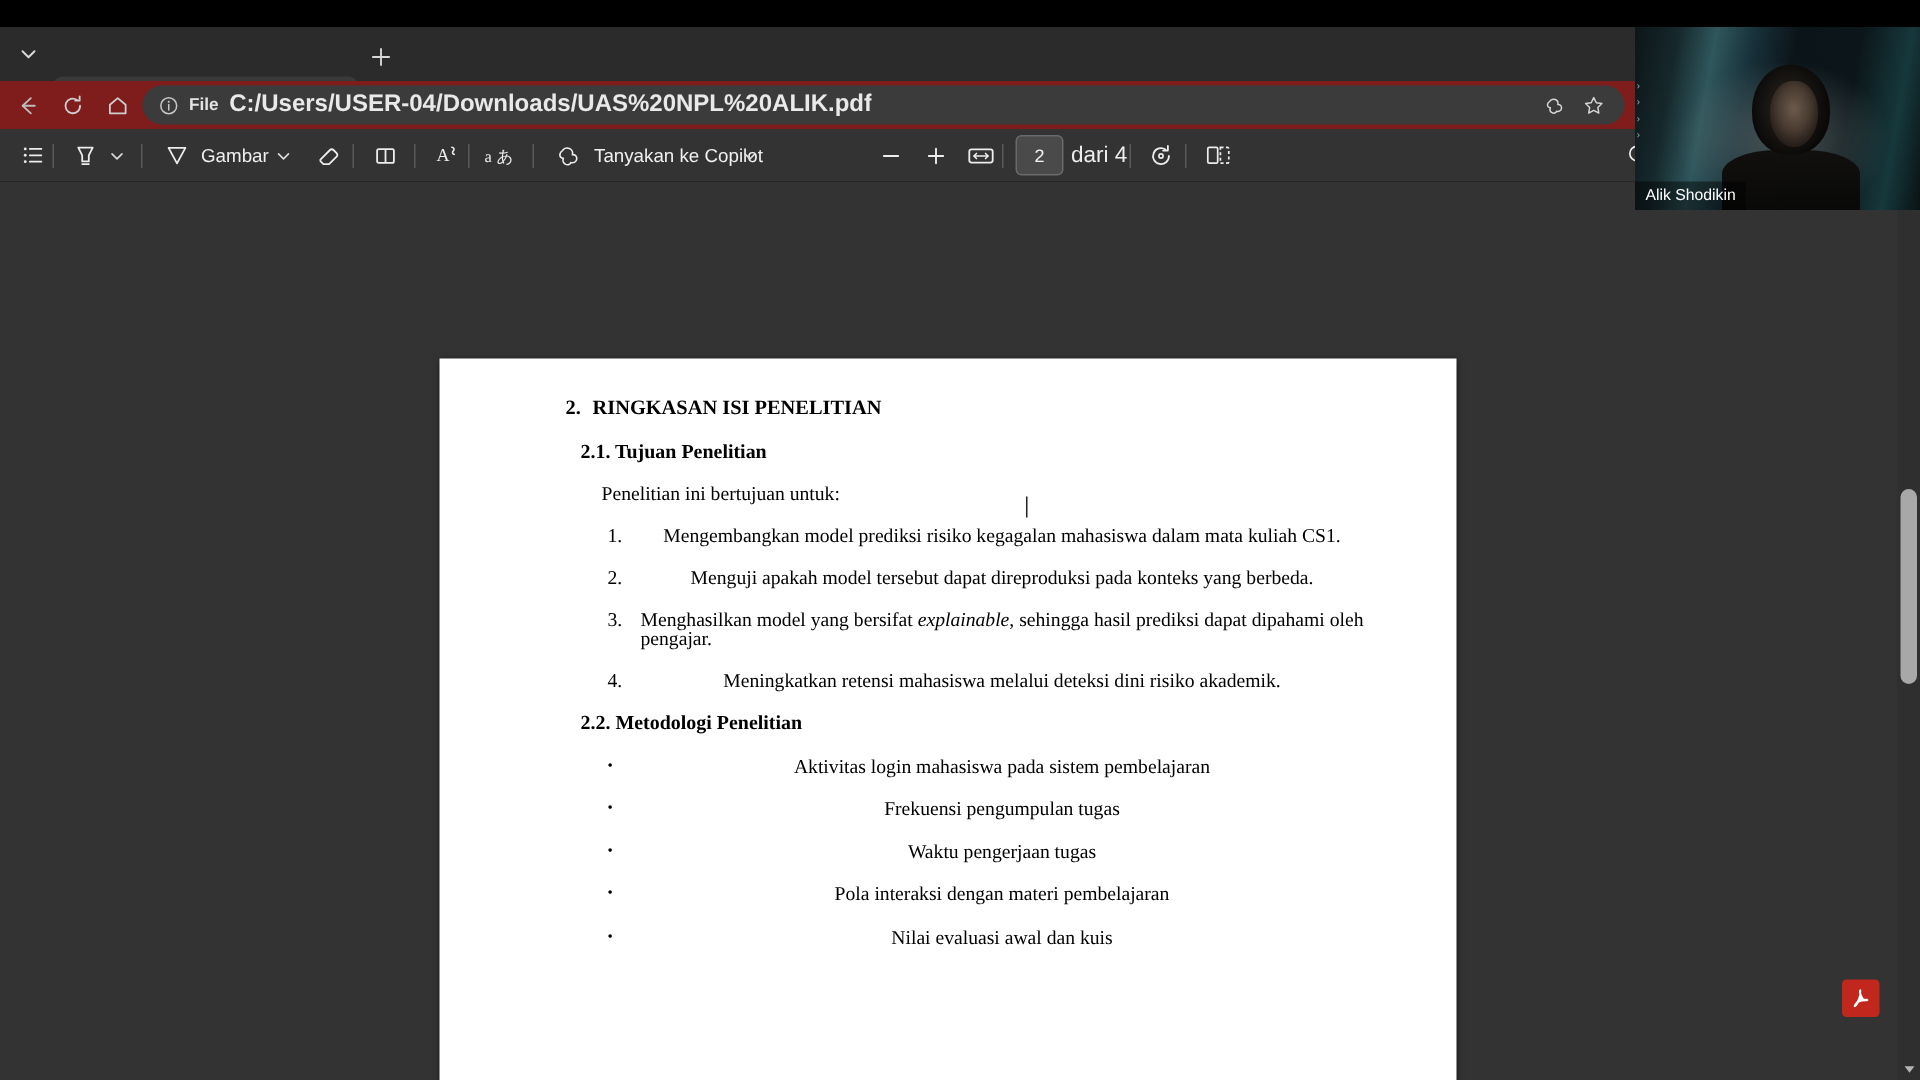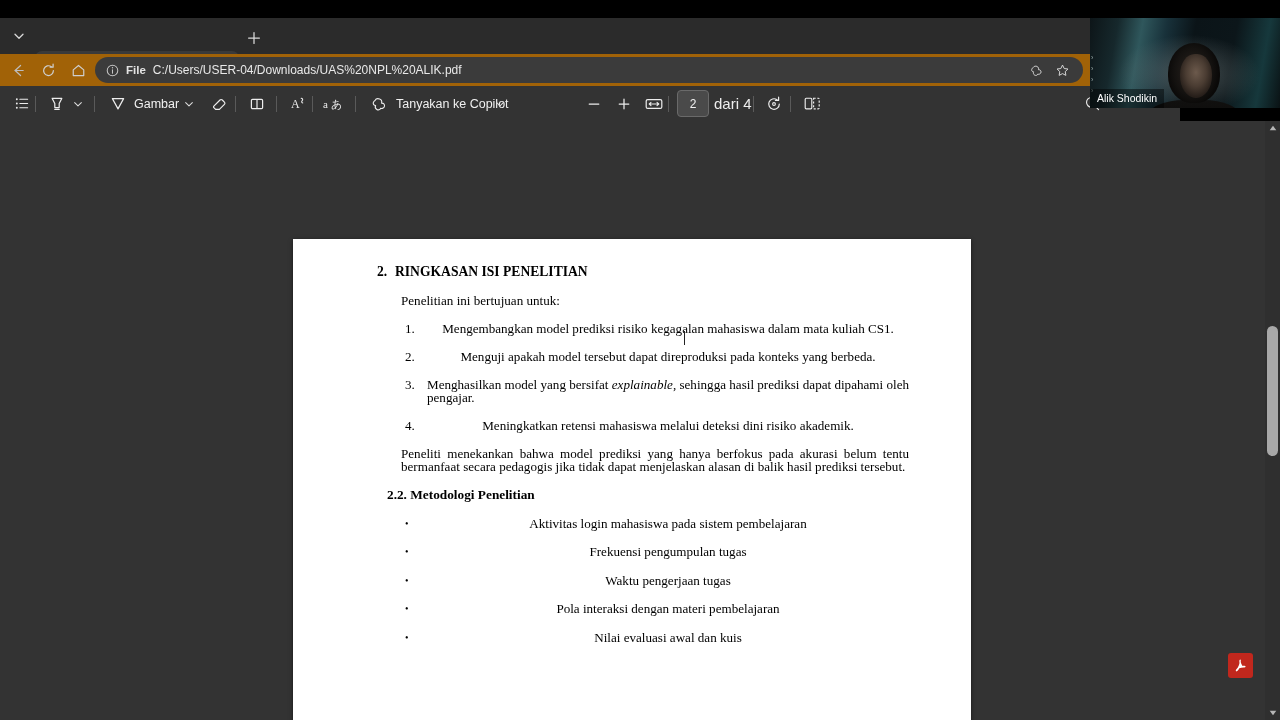--- a/index.html
+++ b/index.html
@@ -37,39 +37,39 @@
     width:18px;height:18px;flex:0 0 18px;display:flex;align-items:center;
     justify-content:center;color:#d8d8d8;font-size:13px;border-radius:3px;
   }
   .newtab{
     position:absolute;left:240px;top:6px;width:28px;height:28px;
     display:flex;align-items:center;justify-content:center;
     color:#d8d8d8;font-size:19px;font-weight:300;border-radius:5px;
   }
 
   
-  .navbar{position:absolute;left:0;top:54px;width:1280px;height:32px;background:#a16207;}
+  .navbar{position:absolute;left:0;top:54px;width:1280px;height:32px;background:#7f1d1d;}
   .nav-btn{
     position:absolute;top:3px;width:26px;height:26px;border-radius:13px;
     display:flex;align-items:center;justify-content:center;color:#cfcfcf;
   }
   .nav-back{left:5px;}
   .nav-reload{left:35px;}
   .nav-home{left:65px;}
   .omnibox{
     position:absolute;left:95px;top:3px;width:988px;height:26px;
     background:#3b3b3b;border-radius:13px;display:flex;align-items:center;
     padding:0 10px;box-sizing:border-box;
   }
   .omni-info{
     width:15px;height:15px;flex:0 0 15px;margin-right:6px;
     display:flex;align-items:center;justify-content:center;color:#c9c9c9;
   }
   .omni-scheme{color:#e3e3e3;font-size:11.5px;font-weight:bold;margin-right:7px;}
-  .omni-url{color:#e9e9e9;font-size:12px;white-space:nowrap;overflow:hidden;}
+  .omni-url{color:#e9e9e9;font-size:16px;white-space:nowrap;overflow:hidden;font-weight:bold;}
   .omni-right{margin-left:auto;display:flex;align-items:center;gap:9px;padding-right:2px;}
   .omni-ic{width:17px;height:17px;display:flex;align-items:center;justify-content:center;color:#d6d6d6;}
   .nav-tail{
     position:absolute;left:1088px;top:3px;width:26px;height:26px;
     display:flex;align-items:center;justify-content:center;color:#cfcfcf;
   }
 
   
   .pdfbar{position:absolute;left:0;top:86px;width:1180px;height:35px;background:#333333;}
   .pb{
@@ -135,21 +135,21 @@
   .li .tx{flex:1;text-align:justify;}
   .li .tx.nj{text-align:center;}
   .ul .mk{width:22px;flex:0 0 22px;font-size:10px;line-height:1.35;}
   em{}
   .caret-doc{
     position:absolute;left:684px;top:331px;width:1px;height:14px;background:#222;
   }
 
   
   .webcam{
-    position:absolute;left:1090px;top:18px;width:190px;height:90px;
+    position:absolute;left:1090px;top:18px;width:190px;height:122px;
     background:#7f1d1d;overflow:hidden;
   }
   .cam-bg{position:absolute;inset:0;
     background:
       radial-gradient(60% 70% at 52% 62%, rgba(120,130,130,.55) 0%, rgba(30,40,42,0) 62%),
       linear-gradient(100deg, #0d1518 0%, #16282c 14%, #2f575c 26%, #18313a 38%, #0b1418 52%, #0c161a 72%, #16383c 88%, #0a1214 100%);
   }
   .cam-head{
     position:absolute;left:78px;top:25px;width:52px;height:60px;border-radius:50% 50% 45% 45%;
     background:radial-gradient(50% 55% at 48% 48%, #2b2420 0%, #141210 72%, #0a0908 100%);
@@ -388,20 +388,21 @@
   <div class="viewer">
 
     <div class="page">
       <div class="doc">
 
         <div class="h2">
           <span class="num">2.</span>
           <span>RINGKASAN ISI PENELITIAN</span>
         </div>
 
+        <div class="h3">2.1. Tujuan Penelitian</div>
 
         <div class="p">Penelitian ini bertujuan untuk:</div>
 
         <div class="ol">
           <div class="li">
             <span class="mk">1.</span>
             <span class="tx nj">Mengembangkan model prediksi risiko kegagalan mahasiswa dalam mata kuliah CS1.</span>
           </div>
           <div class="li">
             <span class="mk">2.</span>
@@ -410,21 +411,20 @@
           <div class="li">
             <span class="mk">3.</span>
             <span class="tx"><span>Menghasilkan model yang bersifat </span><em>explainable</em><span>, sehingga hasil prediksi dapat dipahami oleh pengajar.</span></span>
           </div>
           <div class="li">
             <span class="mk">4.</span>
             <span class="tx nj">Meningkatkan retensi mahasiswa melalui deteksi dini risiko akademik.</span>
           </div>
         </div>
 
-        <div class="p just">Peneliti menekankan bahwa model prediksi yang hanya berfokus pada akurasi belum tentu bermanfaat secara pedagogis jika tidak dapat menjelaskan alasan di balik hasil prediksi tersebut.</div>
 
         <div class="h3">2.2. Metodologi Penelitian</div>
 
 
         <div class="ol ul">
           <div class="li">
             <span class="mk">•</span>
             <span class="tx nj">Aktivitas login mahasiswa pada sistem pembelajaran</span>
           </div>
           <div class="li">

